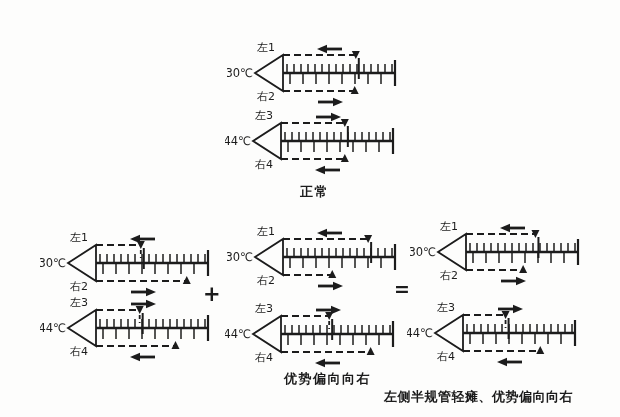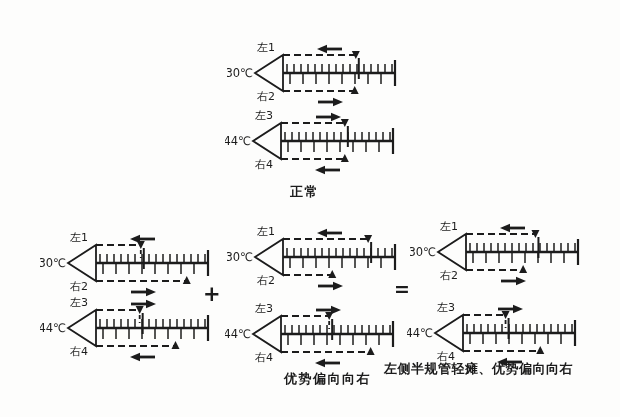--- a/index.html
+++ b/index.html
@@ -109,21 +109,21 @@
         <polygon points="115.84,57 123.84,57 119.84,49" fill="#1c1c1c"></polygon>
         <line x1="91" y1="12" x2="106" y2="12" stroke="#1c1c1c" stroke-width="2.8"></line>
         <polygon points="116,12 106,7.8 106,16.2" fill="#1c1c1c"></polygon>
         <line x1="115" y1="65" x2="100" y2="65" stroke="#1c1c1c" stroke-width="2.8"></line>
         <polygon points="90,65 100,60.8 100,69.2" fill="#1c1c1c"></polygon>
         <text x="26" y="40" text-anchor="end" font-size="11.5" fill="#1c1c1c">44℃</text>
         <text x="30" y="14" font-size="11" fill="#1c1c1c">左3</text>
         <text x="30" y="63" font-size="11" fill="#1c1c1c">右4</text>
       </svg>
     </div>
-  <div class="caption" style="left:290px;top:183px;">正常</div>
+  <div class="caption" style="left:300px;top:183px;">正常</div>
 
   <div class="strip" style="left:40px;top:227px;">
       <svg width="206" height="76" viewBox="0 0 206 76" xmlns="http://www.w3.org/2000/svg">
         <line x1="56" y1="36" x2="168" y2="36" stroke="#1c1c1c" stroke-width="2.4"></line>
         <line x1="60" y1="27" x2="60" y2="37" stroke="#1c1c1c" stroke-width="1.5"></line>
         <line x1="67" y1="27" x2="67" y2="37" stroke="#1c1c1c" stroke-width="1.5"></line>
         <line x1="74" y1="27" x2="74" y2="37" stroke="#1c1c1c" stroke-width="1.5"></line>
         <line x1="81" y1="27" x2="81" y2="37" stroke="#1c1c1c" stroke-width="1.5"></line>
         <line x1="88" y1="27" x2="88" y2="37" stroke="#1c1c1c" stroke-width="1.5"></line>
         <line x1="95" y1="27" x2="95" y2="37" stroke="#1c1c1c" stroke-width="1.5"></line>
@@ -380,15 +380,15 @@
         <polygon points="129.28,57 137.28,57 133.28,49" fill="#1c1c1c"></polygon>
         <line x1="91" y1="12" x2="106" y2="12" stroke="#1c1c1c" stroke-width="2.8"></line>
         <polygon points="116,12 106,7.8 106,16.2" fill="#1c1c1c"></polygon>
         <line x1="115" y1="65" x2="100" y2="65" stroke="#1c1c1c" stroke-width="2.8"></line>
         <polygon points="90,65 100,60.8 100,69.2" fill="#1c1c1c"></polygon>
         <text x="26" y="40" text-anchor="end" font-size="11.5" fill="#1c1c1c">44℃</text>
         <text x="30" y="14" font-size="11" fill="#1c1c1c">左3</text>
         <text x="30" y="63" font-size="11" fill="#1c1c1c">右4</text>
       </svg>
     </div>
-  <div class="caption" style="left:384px;top:360px;letter-spacing:0.5px;">左侧半规管轻瘫、优势偏向向右</div>
+  <div class="caption" style="left:384px;top:388px;letter-spacing:0.5px;">左侧半规管轻瘫、优势偏向向右</div>
 
 </div>
 
 </body></html>

